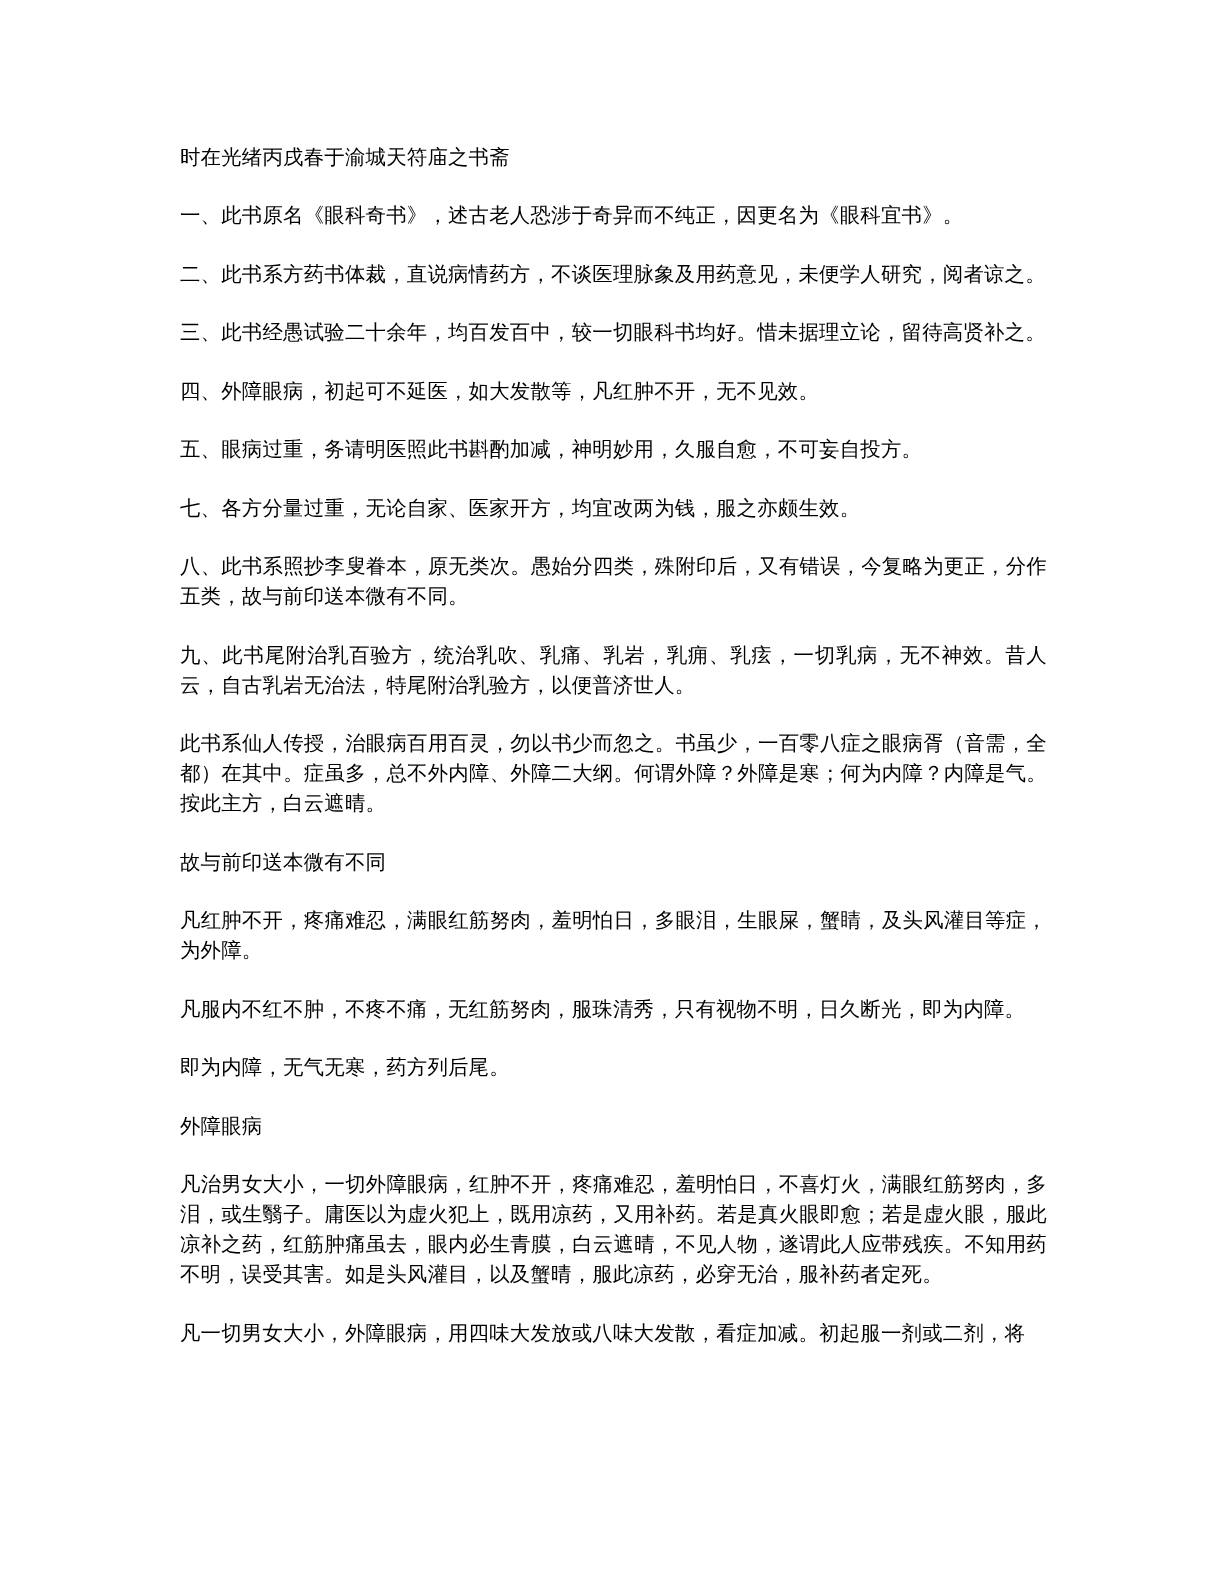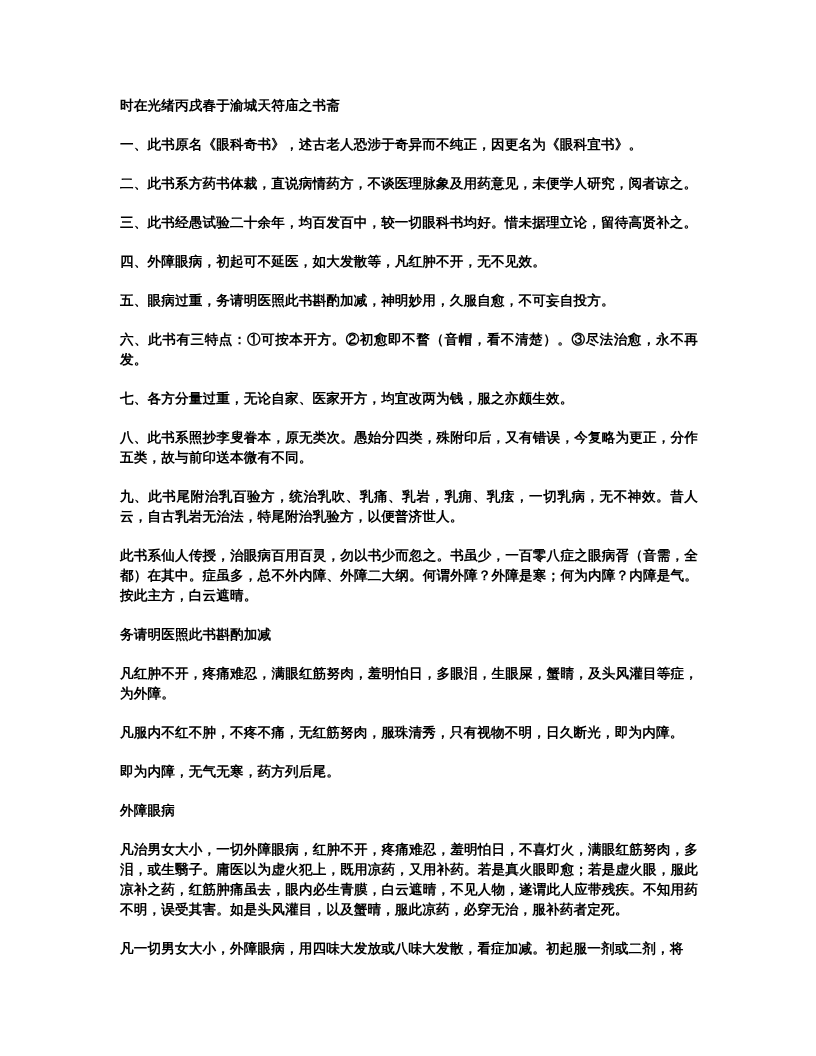--- a/index.html
+++ b/index.html
@@ -6,44 +6,42 @@
   body { width: 816px; height: 1056px; position: relative; overflow: hidden; }
   .page {
     position: absolute;
     left: 120px;
     top: 95px;
     width: 578px;
     font-family: "DejaVu Serif", "Liberation Serif", serif;
     font-size: 13.6px;
     line-height: 20px;
     color: #000000;
-    font-weight: bold;
   }
   .para {
     margin: 0 0 19px 0;
     letter-spacing: 0.15px;
     text-align: justify;
     word-break: break-all;
   }
 </style>
 </head>
 <body>
 
 <div class="page">
   <p class="para">时在光绪丙戌春于渝城天符庙之书斋</p>
   <p class="para">一、此书原名《眼科奇书》，述古老人恐涉于奇异而不纯正，因更名为《眼科宜书》。</p>
   <p class="para">二、此书系方药书体裁，直说病情药方，不谈医理脉象及用药意见，未便学人研究，阅者谅之。</p>
   <p class="para">三、此书经愚试验二十余年，均百发百中，较一切眼科书均好。惜未据理立论，留待高贤补之。</p>
   <p class="para">四、外障眼病，初起可不延医，如大发散等，凡红肿不开，无不见效。</p>
   <p class="para">五、眼病过重，务请明医照此书斟酌加减，神明妙用，久服自愈，不可妄自投方。</p>
-  <p class="para">六、此书有三特点：①可按本开方。②初愈即不瞀（音帽，看不清楚）。③尽法治愈，永不再发。</p>
   <p class="para">七、各方分量过重，无论自家、医家开方，均宜改两为钱，服之亦颇生效。</p>
   <p class="para">八、此书系照抄李叟眷本，原无类次。愚始分四类，殊附印后，又有错误，今复略为更正，分作五类，故与前印送本微有不同。</p>
   <p class="para">九、此书尾附治乳百验方，统治乳吹、乳痛、乳岩，乳痈、乳痃，一切乳病，无不神效。昔人云，自古乳岩无治法，特尾附治乳验方，以便普济世人。</p>
   <p class="para">此书系仙人传授，治眼病百用百灵，勿以书少而忽之。书虽少，一百零八症之眼病胥（音需，全都）在其中。症虽多，总不外内障、外障二大纲。何谓外障？外障是寒；何为内障？内障是气。按此主方，白云遮晴。</p>
-  <p class="para">务请明医照此书斟酌加减</p>
+  <p class="para">故与前印送本微有不同</p>
   <p class="para">凡红肿不开，疼痛难忍，满眼红筋努肉，羞明怕日，多眼泪，生眼屎，蟹睛，及头风灌目等症，为外障。</p>
   <p class="para">凡服内不红不肿，不疼不痛，无红筋努肉，服珠清秀，只有视物不明，日久断光，即为内障。</p>
   <p class="para">即为内障，无气无寒，药方列后尾。</p>
   <p class="para">外障眼病</p>
   <p class="para">凡治男女大小，一切外障眼病，红肿不开，疼痛难忍，羞明怕日，不喜灯火，满眼红筋努肉，多泪，或生翳子。庸医以为虚火犯上，既用凉药，又用补药。若是真火眼即愈；若是虚火眼，服此凉补之药，红筋肿痛虽去，眼内必生青膜，白云遮晴，不见人物，遂谓此人应带残疾。不知用药不明，误受其害。如是头风灌目，以及蟹晴，服此凉药，必穿无治，服补药者定死。</p>
   <p class="para">凡一切男女大小，外障眼病，用四味大发放或八味大发散，看症加减。初起服一剂或二剂，将</p>
 </div>
 
 </body></html>

